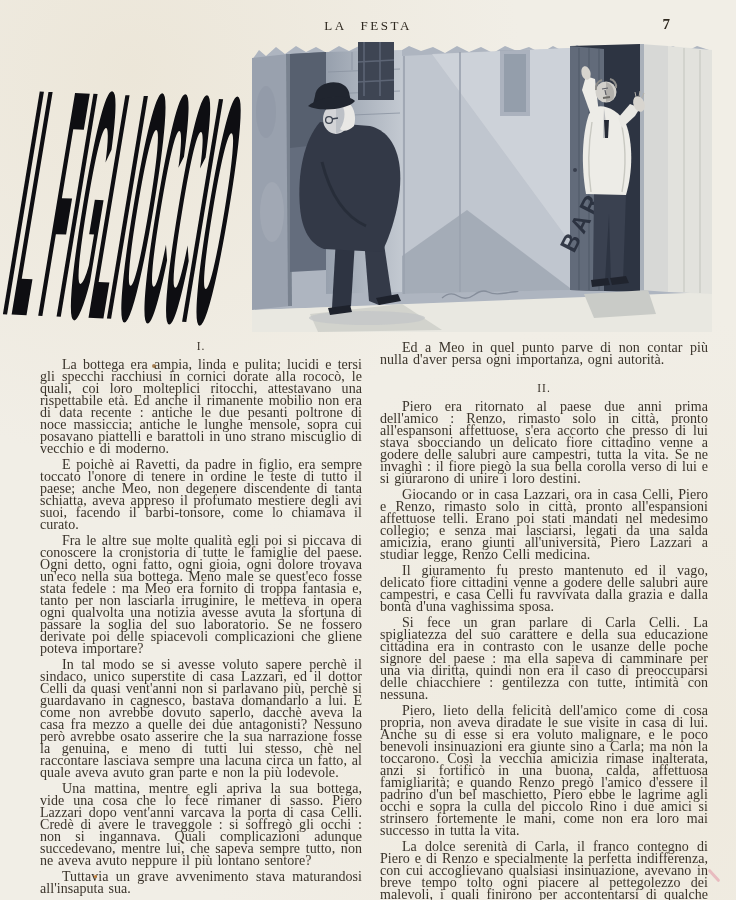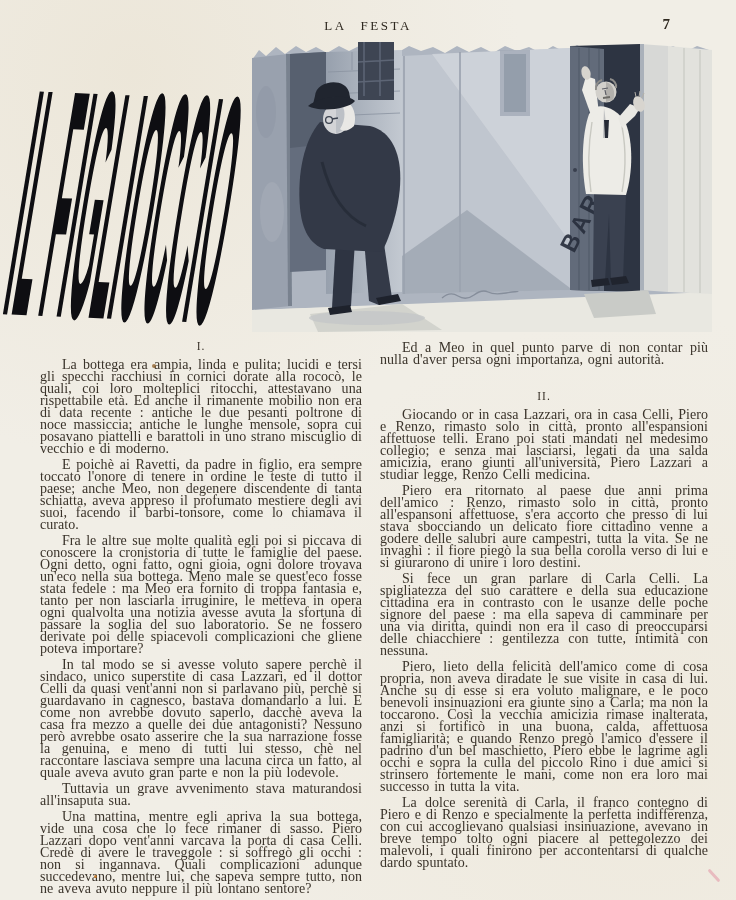--- a/index.html
+++ b/index.html
@@ -47,21 +47,21 @@
     display:flex;gap:10px;
   }
   .col{flex:0 0 auto;}
   .col.left{width:330px;}
   .col.right{width:336px;}
   .section-heading{
     margin:2px 0 7px 0;
     font-size:11.5px;font-weight:400;text-align:center;
     letter-spacing:1px;color:#39322a;
   }
-  .col.right .section-heading{margin-top:24px;}
+  .col.right .section-heading{margin-top:16px;}
   .para{
     margin:4px;text-indent:22px;
     font-size:14px;line-height:12px;
     text-align:justify;word-spacing:1.2px;letter-spacing:.05px;
     color:#3a332a;
   }
   
   .spot{position:absolute;border-radius:50%;}
   .spot-brown{left:152px;top:364px;width:4px;height:4px;background:#8a5a22;opacity:.75;}
   .spot-orange{left:94px;top:875px;width:3px;height:3px;background:#c8761f;opacity:.85;}
@@ -171,28 +171,29 @@
 
   <div class="deco-title">IL FIGLIOCCIO</div>
 
   <main class="columns">
     <section class="col left">
       <h3 class="section-heading">I.</h3>
       <p class="para">La bottega era ampia, linda e pulita; lucidi e tersi gli specchi racchiusi in cornici dorate alla rococò, le quali, coi loro molteplici ritocchi, attestavano una rispettabile età. Ed anche il rimanente mobilio non era di data recente : antiche le due pesanti poltrone di noce massiccia; antiche le lunghe mensole, sopra cui posavano piattelli e barattoli in uno strano miscuglio di vecchio e di moderno.</p>
       <p class="para">E poichè ai Ravetti, da padre in figlio, era sempre toccato l'onore di tenere in ordine le teste di tutto il paese; anche Meo, non degenere discendente di tanta schiatta, aveva appreso il profumato mestiere degli avi suoi, facendo il barbi-tonsore, come lo chiamava il curato.</p>
       <p class="para">Fra le altre sue molte qualità egli poi si piccava di conoscere la cronistoria di tutte le famiglie del paese. Ogni detto, ogni fatto, ogni gioia, ogni dolore trovava un'eco nella sua bottega. Meno male se quest'eco fosse stata fedele : ma Meo era fornito di troppa fantasia e, tanto per non lasciarla irruginire, le metteva in opera ogni qualvolta una notizia avesse avuta la sfortuna di passare la soglia del suo laboratorio. Se ne fossero derivate poi delle spiacevoli complicazioni che gliene poteva importare?</p>
       <p class="para">In tal modo se si avesse voluto sapere perchè il sindaco, unico superstite di casa Lazzari, ed il dottor Celli da quasi vent'anni non si parlavano più, perchè si guardavano in cagnesco, bastava domandarlo a lui. E come non avrebbe dovuto saperlo, dacchè aveva la casa fra mezzo a quelle dei due antagonisti? Nessuno però avrebbe osato asserire che la sua narrazione fosse la genuina, e meno di tutti lui stesso, chè nel raccontare lasciava sempre una lacuna circa un fatto, al quale aveva avuto gran parte e non la più lodevole.</p>
+      <p class="para">Una mattina, mentre egli apriva la sua bottega, vide una cosa che lo fece rimaner di sasso. Piero Lazzari dopo vent'anni varcava la porta di casa Celli. Credè di avere le traveggole : si soffregò gli occhi : non si ingannava. Quali complicazioni adunque succedevano, mentre lui, che sapeva sempre tutto, non ne aveva avuto neppure il più lontano sentore?</p>
       <p class="para">Tuttavia un grave avvenimento stava maturandosi all'insaputa sua.</p>
-      <p class="para">Una mattina, mentre egli apriva la sua bottega, vide una cosa che lo fece rimaner di sasso. Piero Lazzari dopo vent'anni varcava la porta di casa Celli. Credè di avere le traveggole : si soffregò gli occhi : non si ingannava. Quali complicazioni adunque succedevano, mentre lui, che sapeva sempre tutto, non ne aveva avuto neppure il più lontano sentore?</p>
     </section>
     <section class="col right">
       <p class="para">Ed a Meo in quel punto parve di non contar più nulla d'aver persa ogni importanza, ogni autorità.</p>
       <h3 class="section-heading">II.</h3>
+      <p class="para">Piero era ritornato al paese due anni prima dell'amico : Renzo, rimasto solo in città, pronto all'espansoni affettuose, s'era accorto che presso di lui stava sbocciando un delicato fiore cittadino venne a godere delle salubri aure campestri, tutta la vita. Se ne invaghì : il fiore piegò la sua bella corolla verso di lui e si giurarono di unire i loro destini.</p>
       <p class="para">Giocando or in casa Lazzari, ora in casa Celli, Piero e Renzo, rimasto solo in città, pronto all'espansioni affettuose telli. Erano poi stati mandati nel medesimo collegio; e senza mai lasciarsi, legati da una salda amicizia, erano giunti all'università, Piero Lazzari a studiar legge, Renzo Celli medicina.</p>
-      <p class="para">Piero era ritornato al paese due anni prima dell'amico : Renzo, rimasto solo in città, pronto all'espansoni affettuose, s'era accorto che presso di lui stava sbocciando un delicato fiore cittadino venne a godere delle salubri aure campestri, tutta la vita. Se ne invaghì : il fiore piegò la sua bella corolla verso di lui e si giurarono di unire i loro destini.</p>
+      <p class="para">Il giuramento fu presto mantenuto ed il vago, delicato fiore cittadini venne a godere delle salubri aure campestri, e casa Celli fu ravvivata dalla grazia e dalla bontà d'una vaghissima sposa.</p>
       <p class="para">Si fece un gran parlare di Carla Celli. La spigliatezza del suo carattere e della sua educazione cittadina era in contrasto con le usanze delle poche signore del paese : ma ella sapeva di camminare per una via diritta, quindi non era il caso di preoccuparsi delle chiacchiere : gentilezza con tutte, intimità con nessuna.</p>
       <p class="para">Piero, lieto della felicità dell'amico come di cosa propria, non aveva diradate le sue visite in casa di lui. Anche su di esse si era voluto malignare, e le poco benevoli insinuazioni era giunte sino a Carla; ma non la toccarono. Così la vecchia amicizia rimase inalterata, anzi si fortificò in una buona, calda, affettuosa famigliarità; e quando Renzo pregò l'amico d'essere il padrino d'un bel maschietto, Piero ebbe le lagrime agli occhi e sopra la culla del piccolo Rino i due amici si strinsero fortemente le mani, come non era loro mai successo in tutta la vita.</p>
       <p class="para">La dolce serenità di Carla, il franco contegno di Piero e di Renzo e specialmente la perfetta indifferenza, con cui accoglievano qualsiasi insinuazione, avevano in breve tempo tolto ogni piacere al pettegolezzo dei malevoli, i quali finirono per accontentarsi di qualche dardo spuntato.</p>
     </section>
   </main>
 
   <div class="spot spot-brown"></div>
   <div class="spot spot-orange"></div>
   <div class="spot spot-gray"></div>
   <div class="corner-mark"></div>

